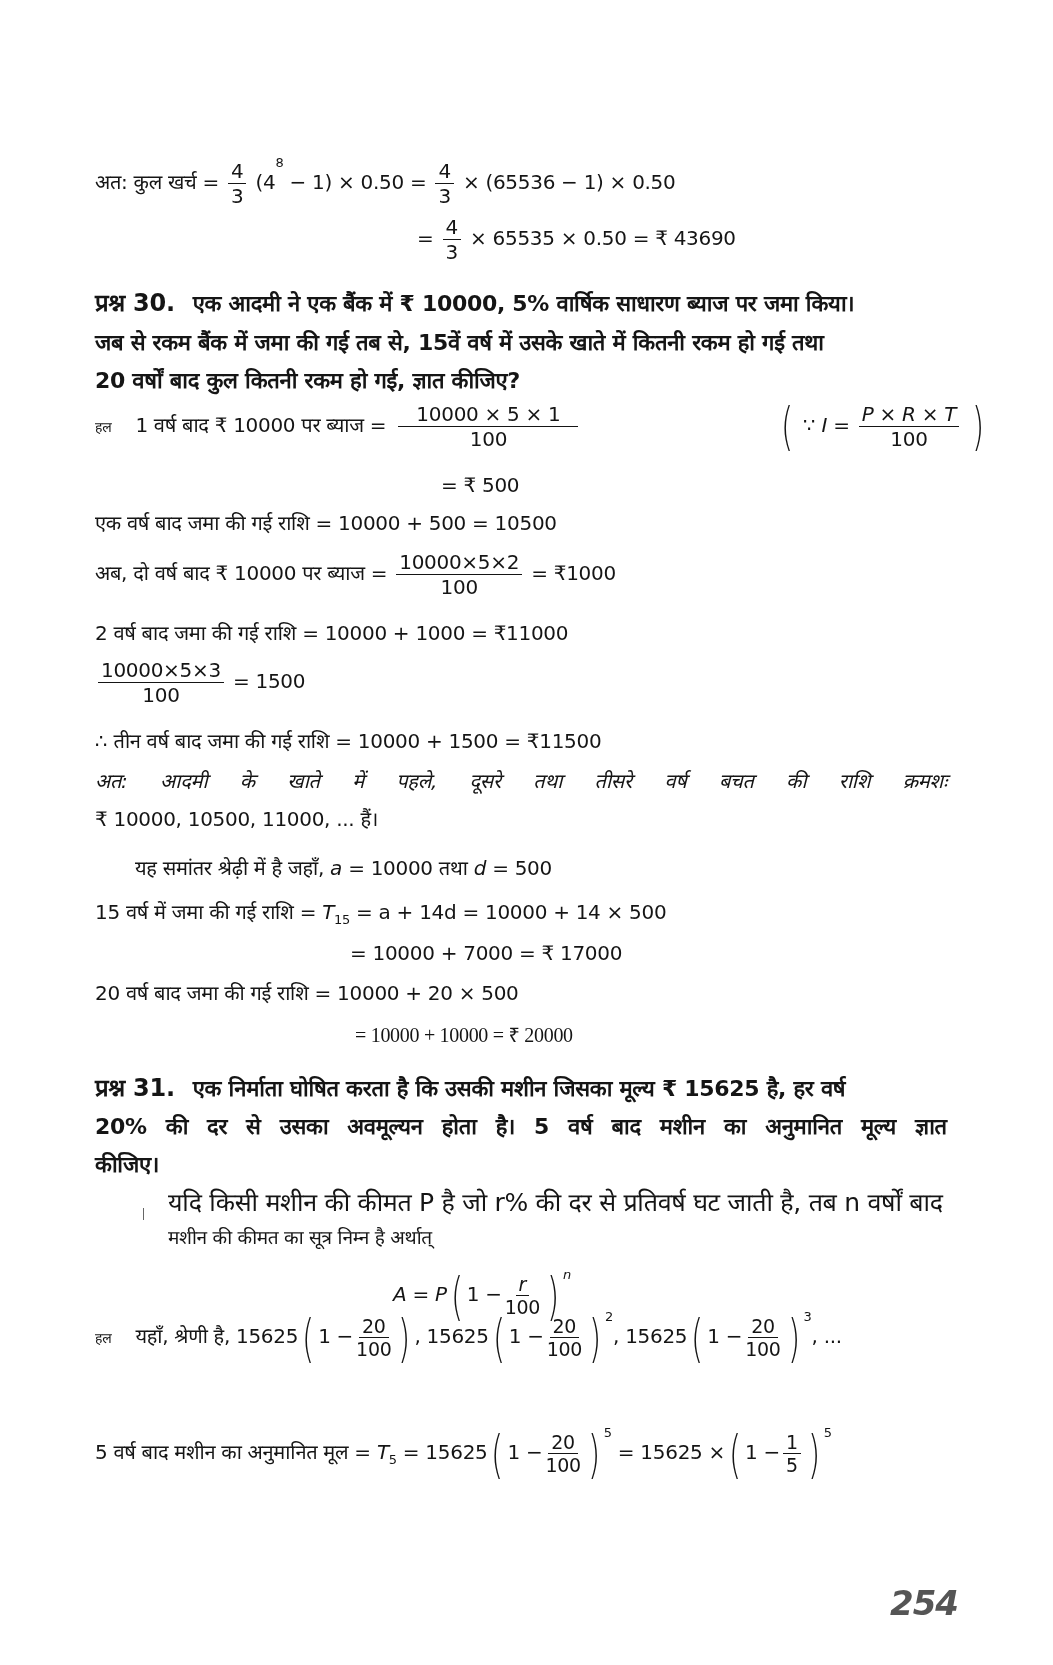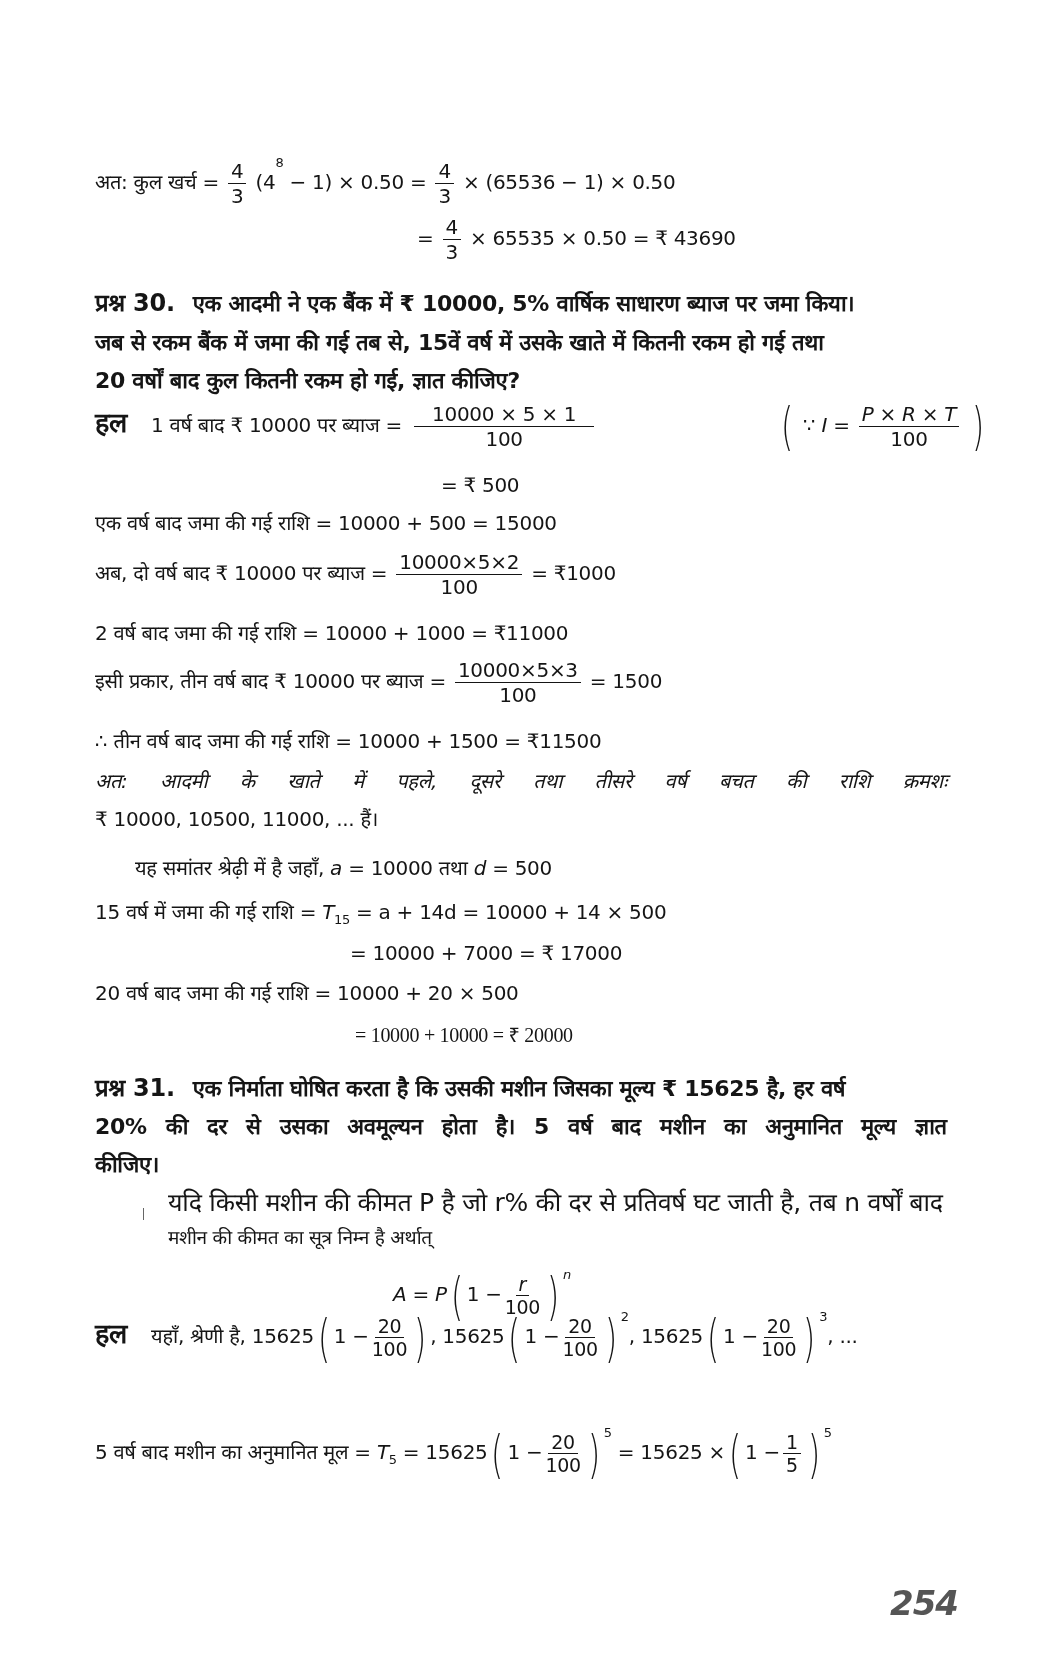--- a/index.html
+++ b/index.html
@@ -1,21 +1,21 @@
 <!DOCTYPE html>
 <html><head>
 <meta charset="utf-8">
 <style>
   html, body { margin:0; padding:0; background:#ffffff; }
   body { width:1053px; height:1665px; position:relative; overflow:hidden;
          font-family:"DejaVu Sans", "Liberation Sans", sans-serif; color:#151515; }
   .line { position:absolute; white-space:nowrap; font-size:20px; line-height:26px; letter-spacing:-0.3px; }
   .q { font-weight:bold; font-size:22px; }
   .qn { font-weight:bold; font-size:24px; margin-right:18px; }
-  .hal { font-weight:bold; font-size:27px; margin-right:18px; }
+  .hal { font-weight:normal; font-size:14px; margin-right:18px; }
   .frac { display:inline-flex; flex-direction:column; align-items:center; vertical-align:middle; margin:0 3px; }
   .frac .num { padding:0 3px; border-bottom:1.6px solid #151515; line-height:24px; }
   .frac .den { line-height:24px; }
   .frac.small .num, .frac.small .den { font-size:19px; line-height:22px; }
   .paren { display:inline-block; font-size:52px; line-height:52px; vertical-align:middle; font-weight:200; transform:scaleX(0.6); }
   sup { font-size:13px; vertical-align:22px; }
   sub { font-size:13px; }
   i { font-style:italic; }
   .justify { display:flex; justify-content:space-between; width:852px; }
   .pagenum { position:absolute; left:890px; top:1583px; font-size:34px; font-weight:bold; font-style:italic; color:#555; letter-spacing:-1px; }
@@ -71,35 +71,34 @@
   <span class="frac">
       <span class="num" style="font-style:italic;">P × R × T</span>
       <span class="den">100</span>
     </span>
   <span class="paren">)</span>
 </div>
 <div class="line" style="left:441px; top:472px;">
   <span>= ₹ 500</span>
 </div>
 <div class="line" style="left:95px; top:510px;">
-  <span>एक वर्ष बाद जमा की गई राशि = 10000 + 500 = 15000</span>
+  <span>एक वर्ष बाद जमा की गई राशि = 10000 + 500 = 10500</span>
 </div>
 <div class="line" style="left:95px; top:550px;">
   <span>अब, दो वर्ष बाद ₹ 10000 पर ब्याज =</span>
   <span class="frac">
       <span class="num">10000×5×2</span>
       <span class="den">100</span>
     </span>
   <span>= ₹1000</span>
 </div>
 <div class="line" style="left:95px; top:620px;">
   <span>2 वर्ष बाद जमा की गई राशि  = 10000 + 1000 = ₹11000</span>
 </div>
 <div class="line" style="left:95px; top:658px;">
-  <span>इसी प्रकार, तीन वर्ष बाद ₹ 10000 पर ब्याज =</span>
   <span class="frac">
       <span class="num">10000×5×3</span>
       <span class="den">100</span>
     </span>
   <span>= 1500</span>
 </div>
 <div class="line" style="left:95px; top:728px;">
   <span>∴ तीन वर्ष बाद जमा की गई राशि = 10000 + 1500 = ₹11500</span>
 </div>
 <div class="line justify" style="left:95px; top:768px;font-style:italic;">

